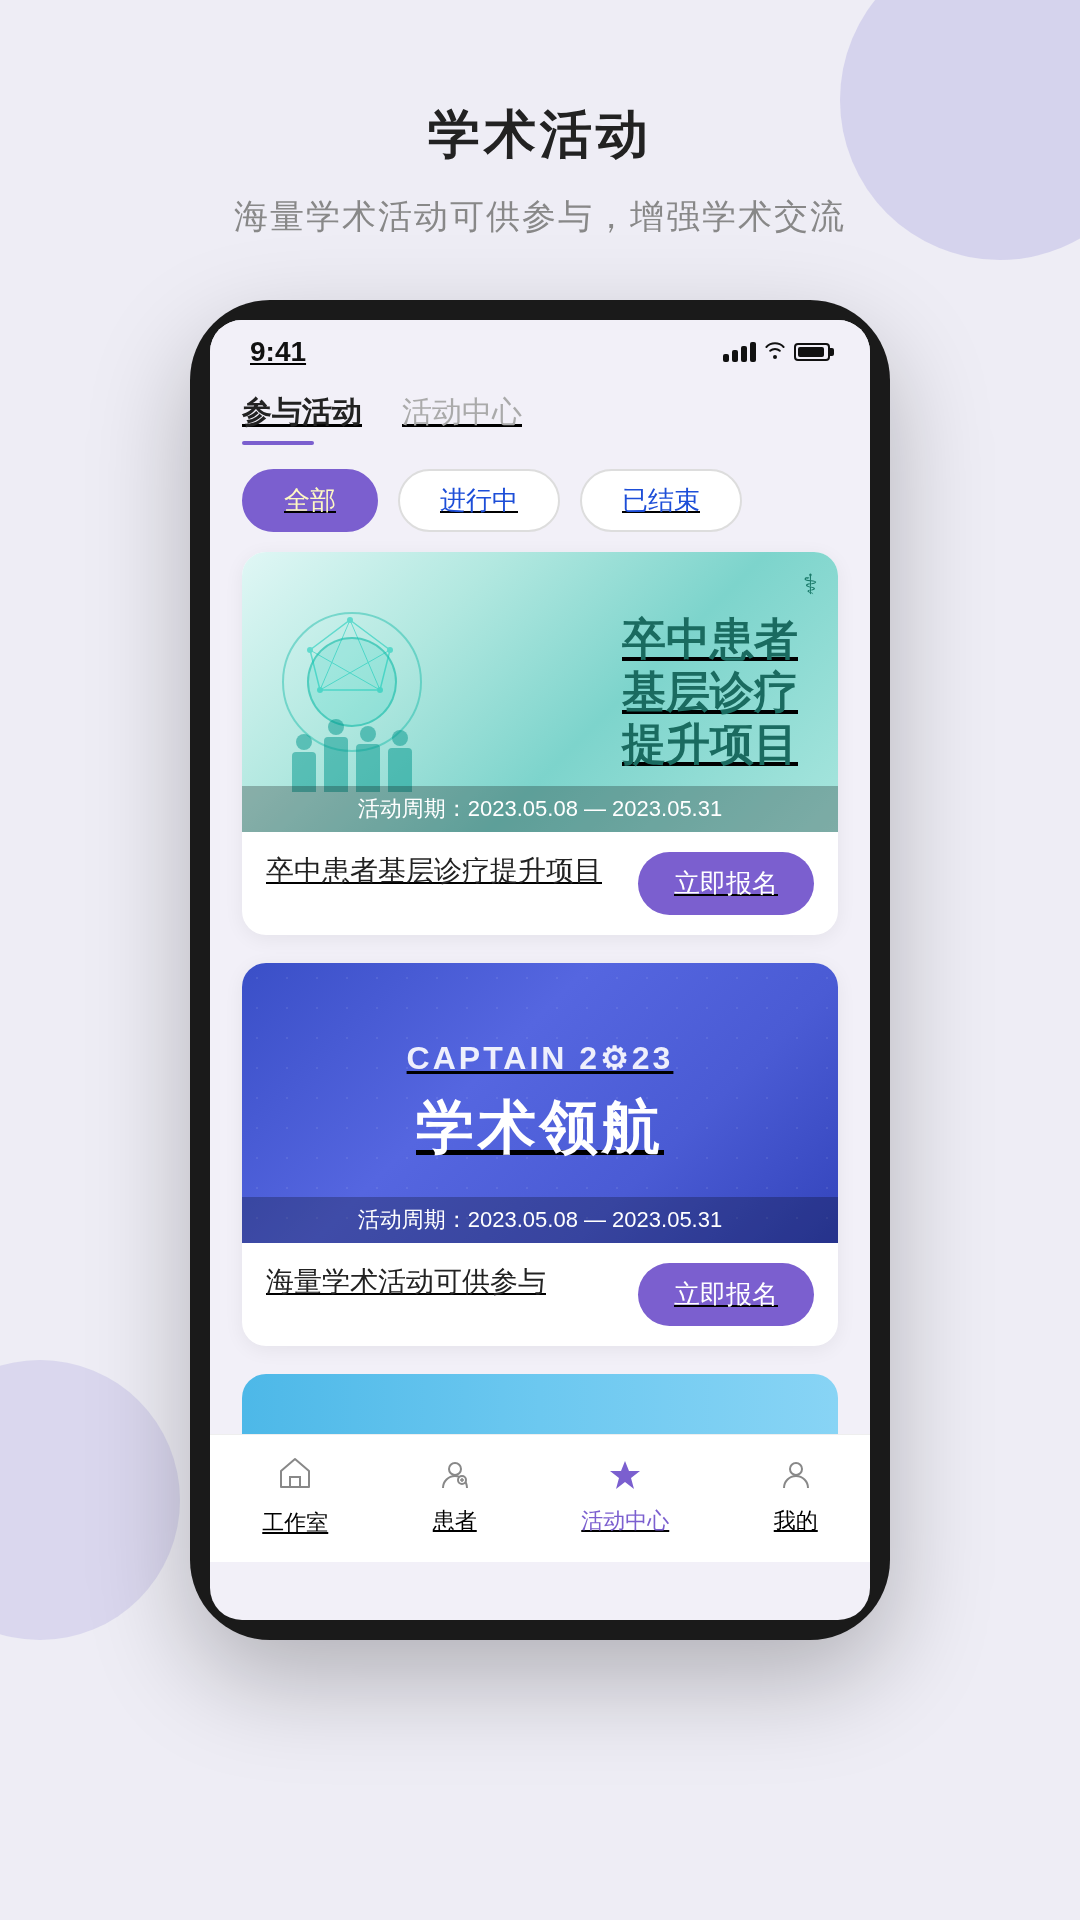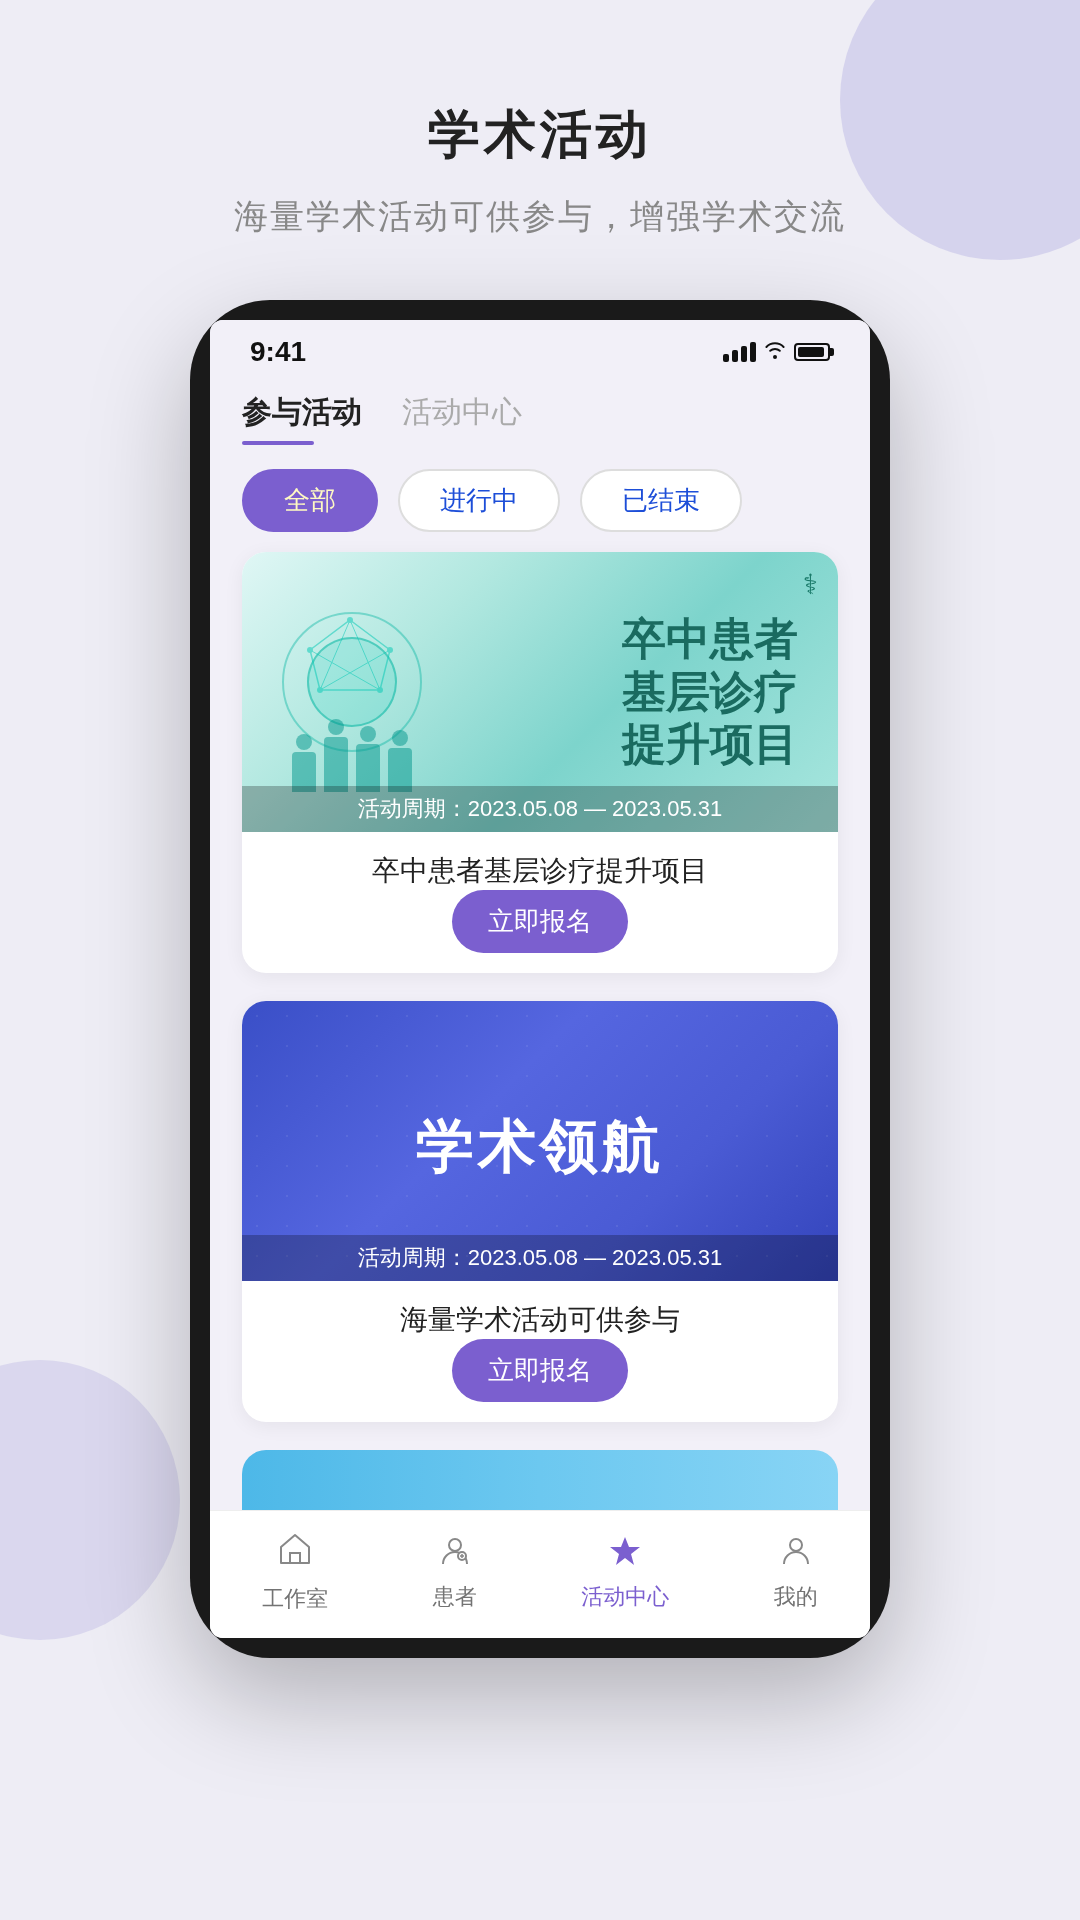--- a/index.html
+++ b/index.html
@@ -72,23 +72,24 @@
       width: 700px;
       background: #1a1a1a;
       border-radius: 80px;
       padding: 20px;
       box-shadow: 0 40px 100px rgba(0,0,0,0.25);
       position: relative;
     }
 
     .phone-screen {
       background: #f2f0f8;
-      border-radius: 13px;
+      border-radius: 32px;
       overflow: hidden;
       min-height: 1300px;
+      text-decoration: underline;
     }
 
     
     .status-bar {
       display: flex;
       justify-content: space-between;
       align-items: center;
       padding: 16px 40px 8px;
       background: #f2f0f8;
     }
@@ -306,24 +307,22 @@
       padding: 8px 20px;
       position: absolute;
       bottom: 0;
       left: 0;
       right: 0;
       text-align: center;
     }
 
     .card-footer {
       display: flex;
-      align-items: center;
       justify-content: space-between;
       padding: 20px 24px;
-      flex-direction: column;
     }
 
     .card-footer-title {
       font-size: 28px;
       color: #222;
       font-weight: 500;
     }
 
     .register-btn {
       background: #7b5fcf;
@@ -396,21 +395,21 @@
     .nav-item {
       display: flex;
       flex-direction: column;
       align-items: center;
       gap: 8px;
       cursor: pointer;
     }
 
     .nav-label {
       font-size: 22px;
-      color: #737373;
+      color: #000000;
     }
 
     .nav-label.active {
       color: #7b5fcf;
     }
 
     
     .card-deco-icon {
       position: absolute;
       top: 16px;
@@ -521,20 +520,21 @@
           </div>
           <div class="card-footer">
             <span class="card-footer-title">卒中患者基层诊疗提升项目</span>
             <button class="register-btn">立即报名</button>
           </div>
         </div>
 
         <div class="activity-card">
           <div class="card-banner card-banner-2">
             <div class="captain-bg-dots"></div>
+            <div class="captain-title-en">CAPTAIN 2⚙23</div>
             <div class="captain-title-cn">学术领航</div>
 
             <div class="card-period-bar">活动周期：2023.05.08 — 2023.05.31</div>
           </div>
           <div class="card-footer">
             <span class="card-footer-title">海量学术活动可供参与</span>
             <button class="register-btn">立即报名</button>
           </div>
         </div>
 

